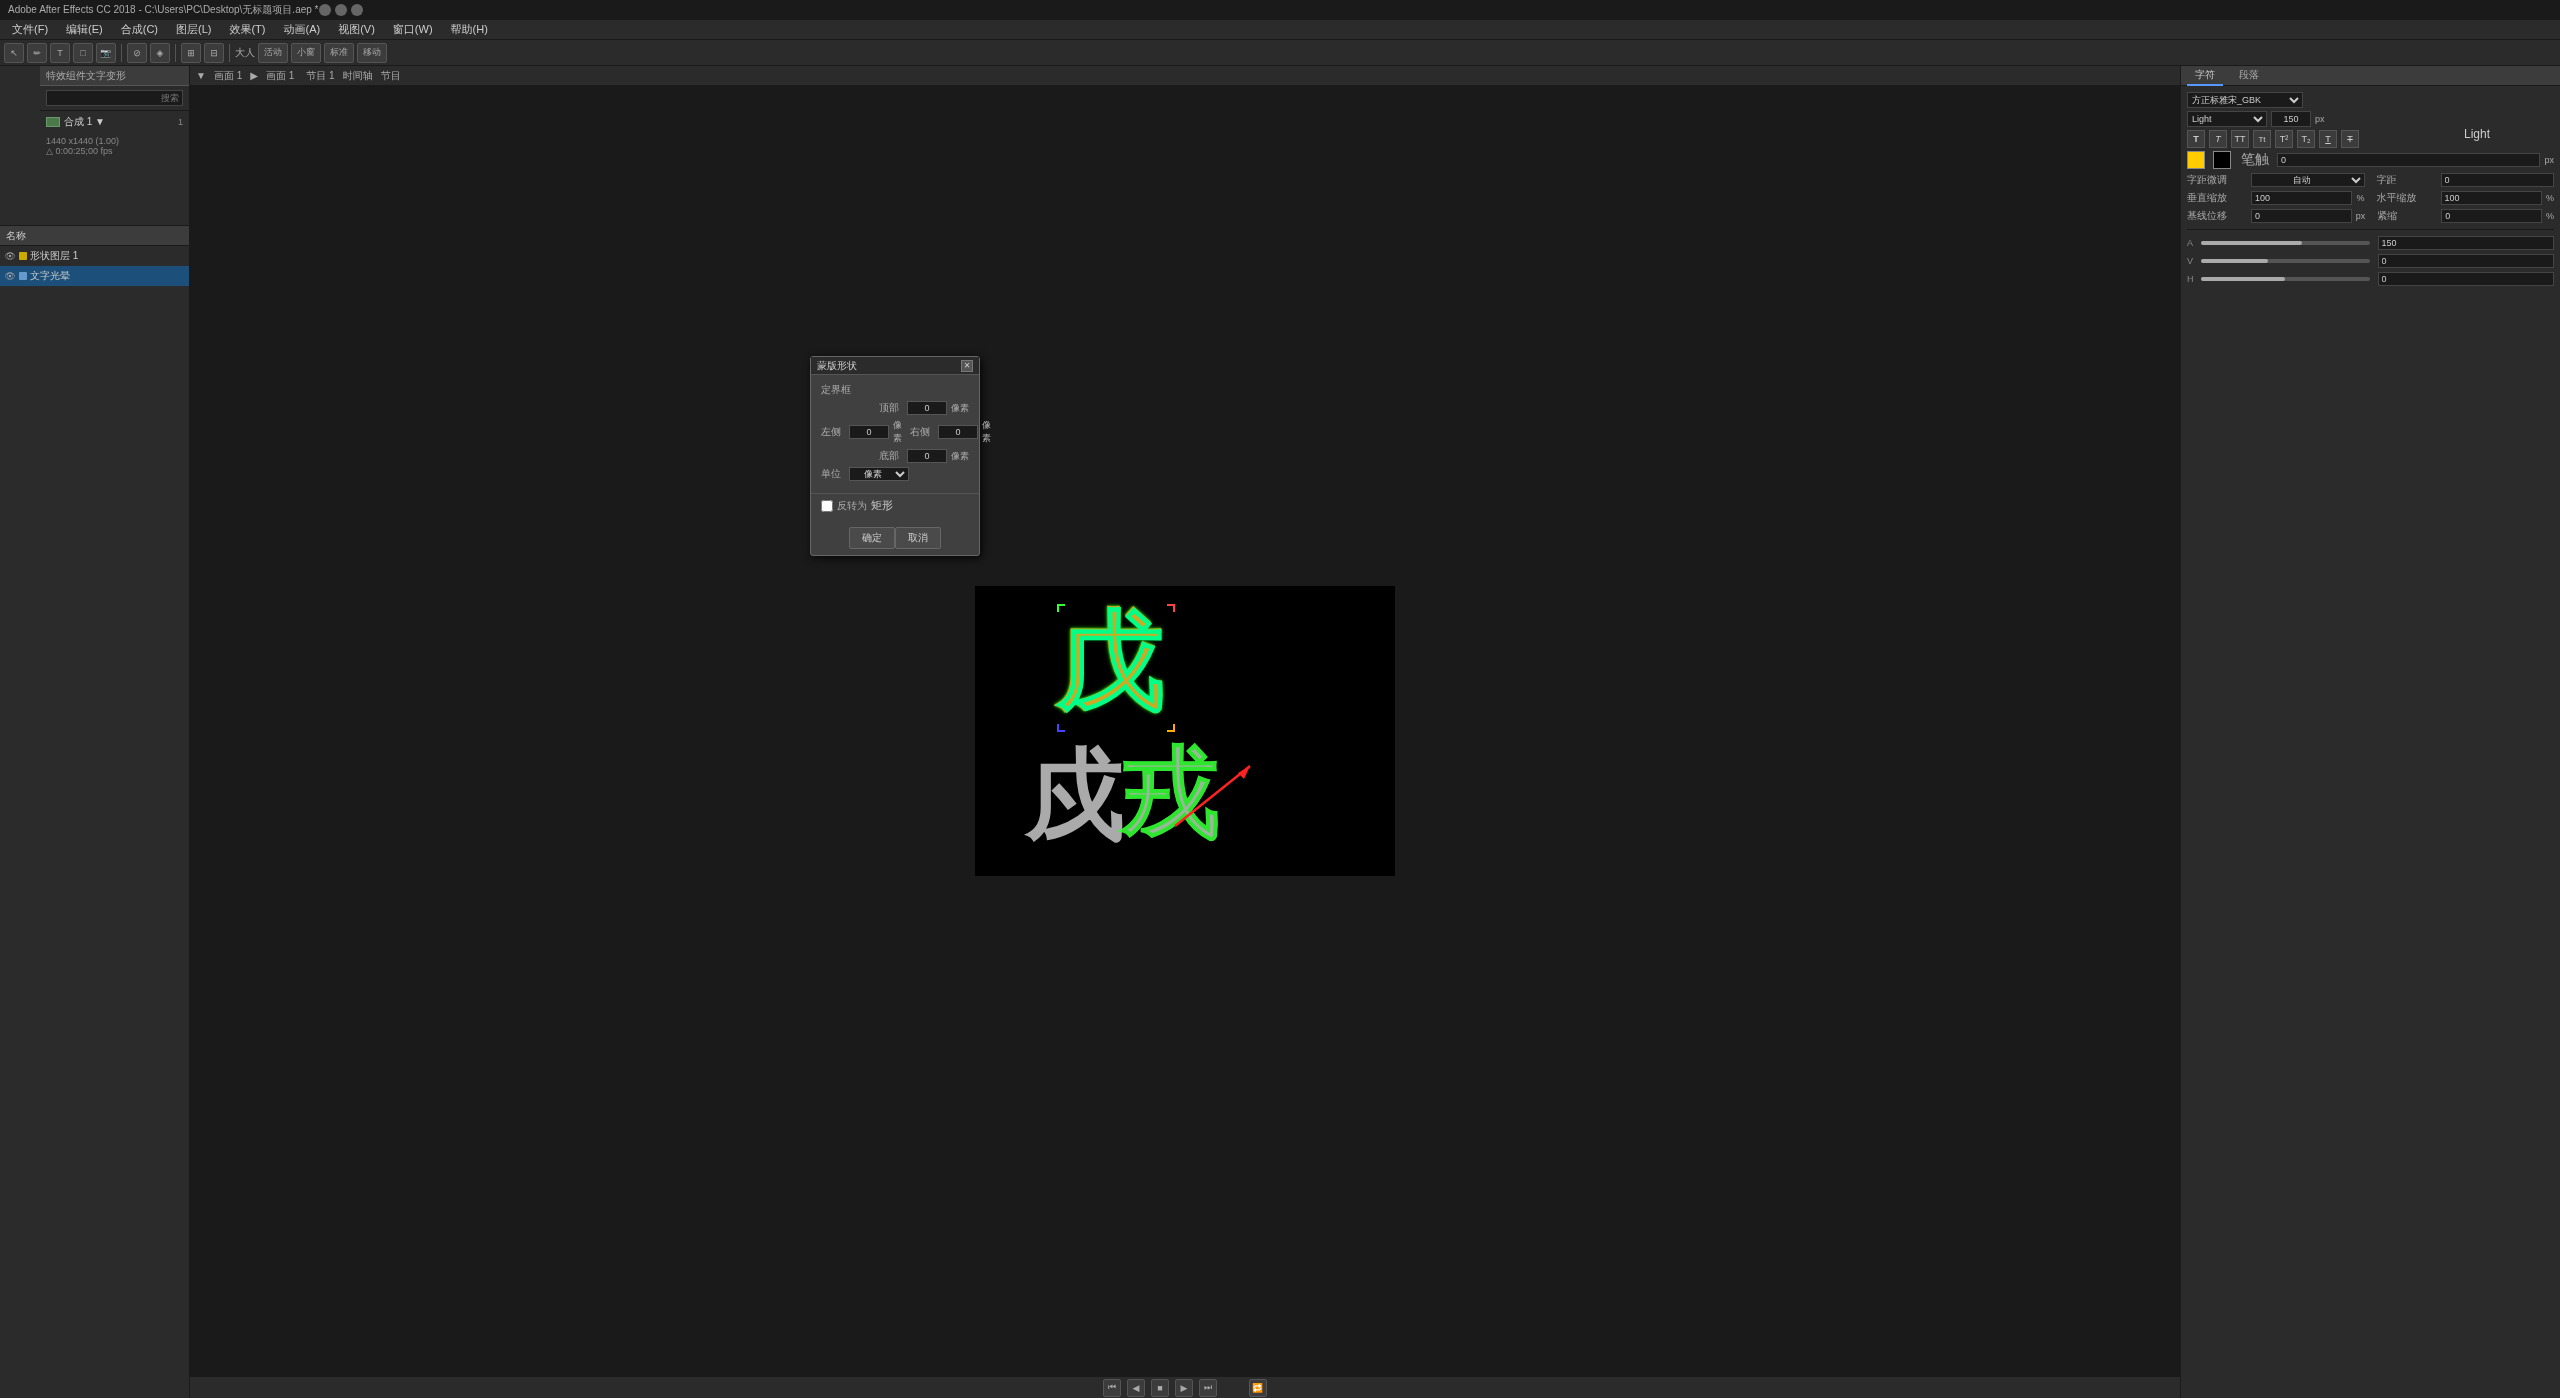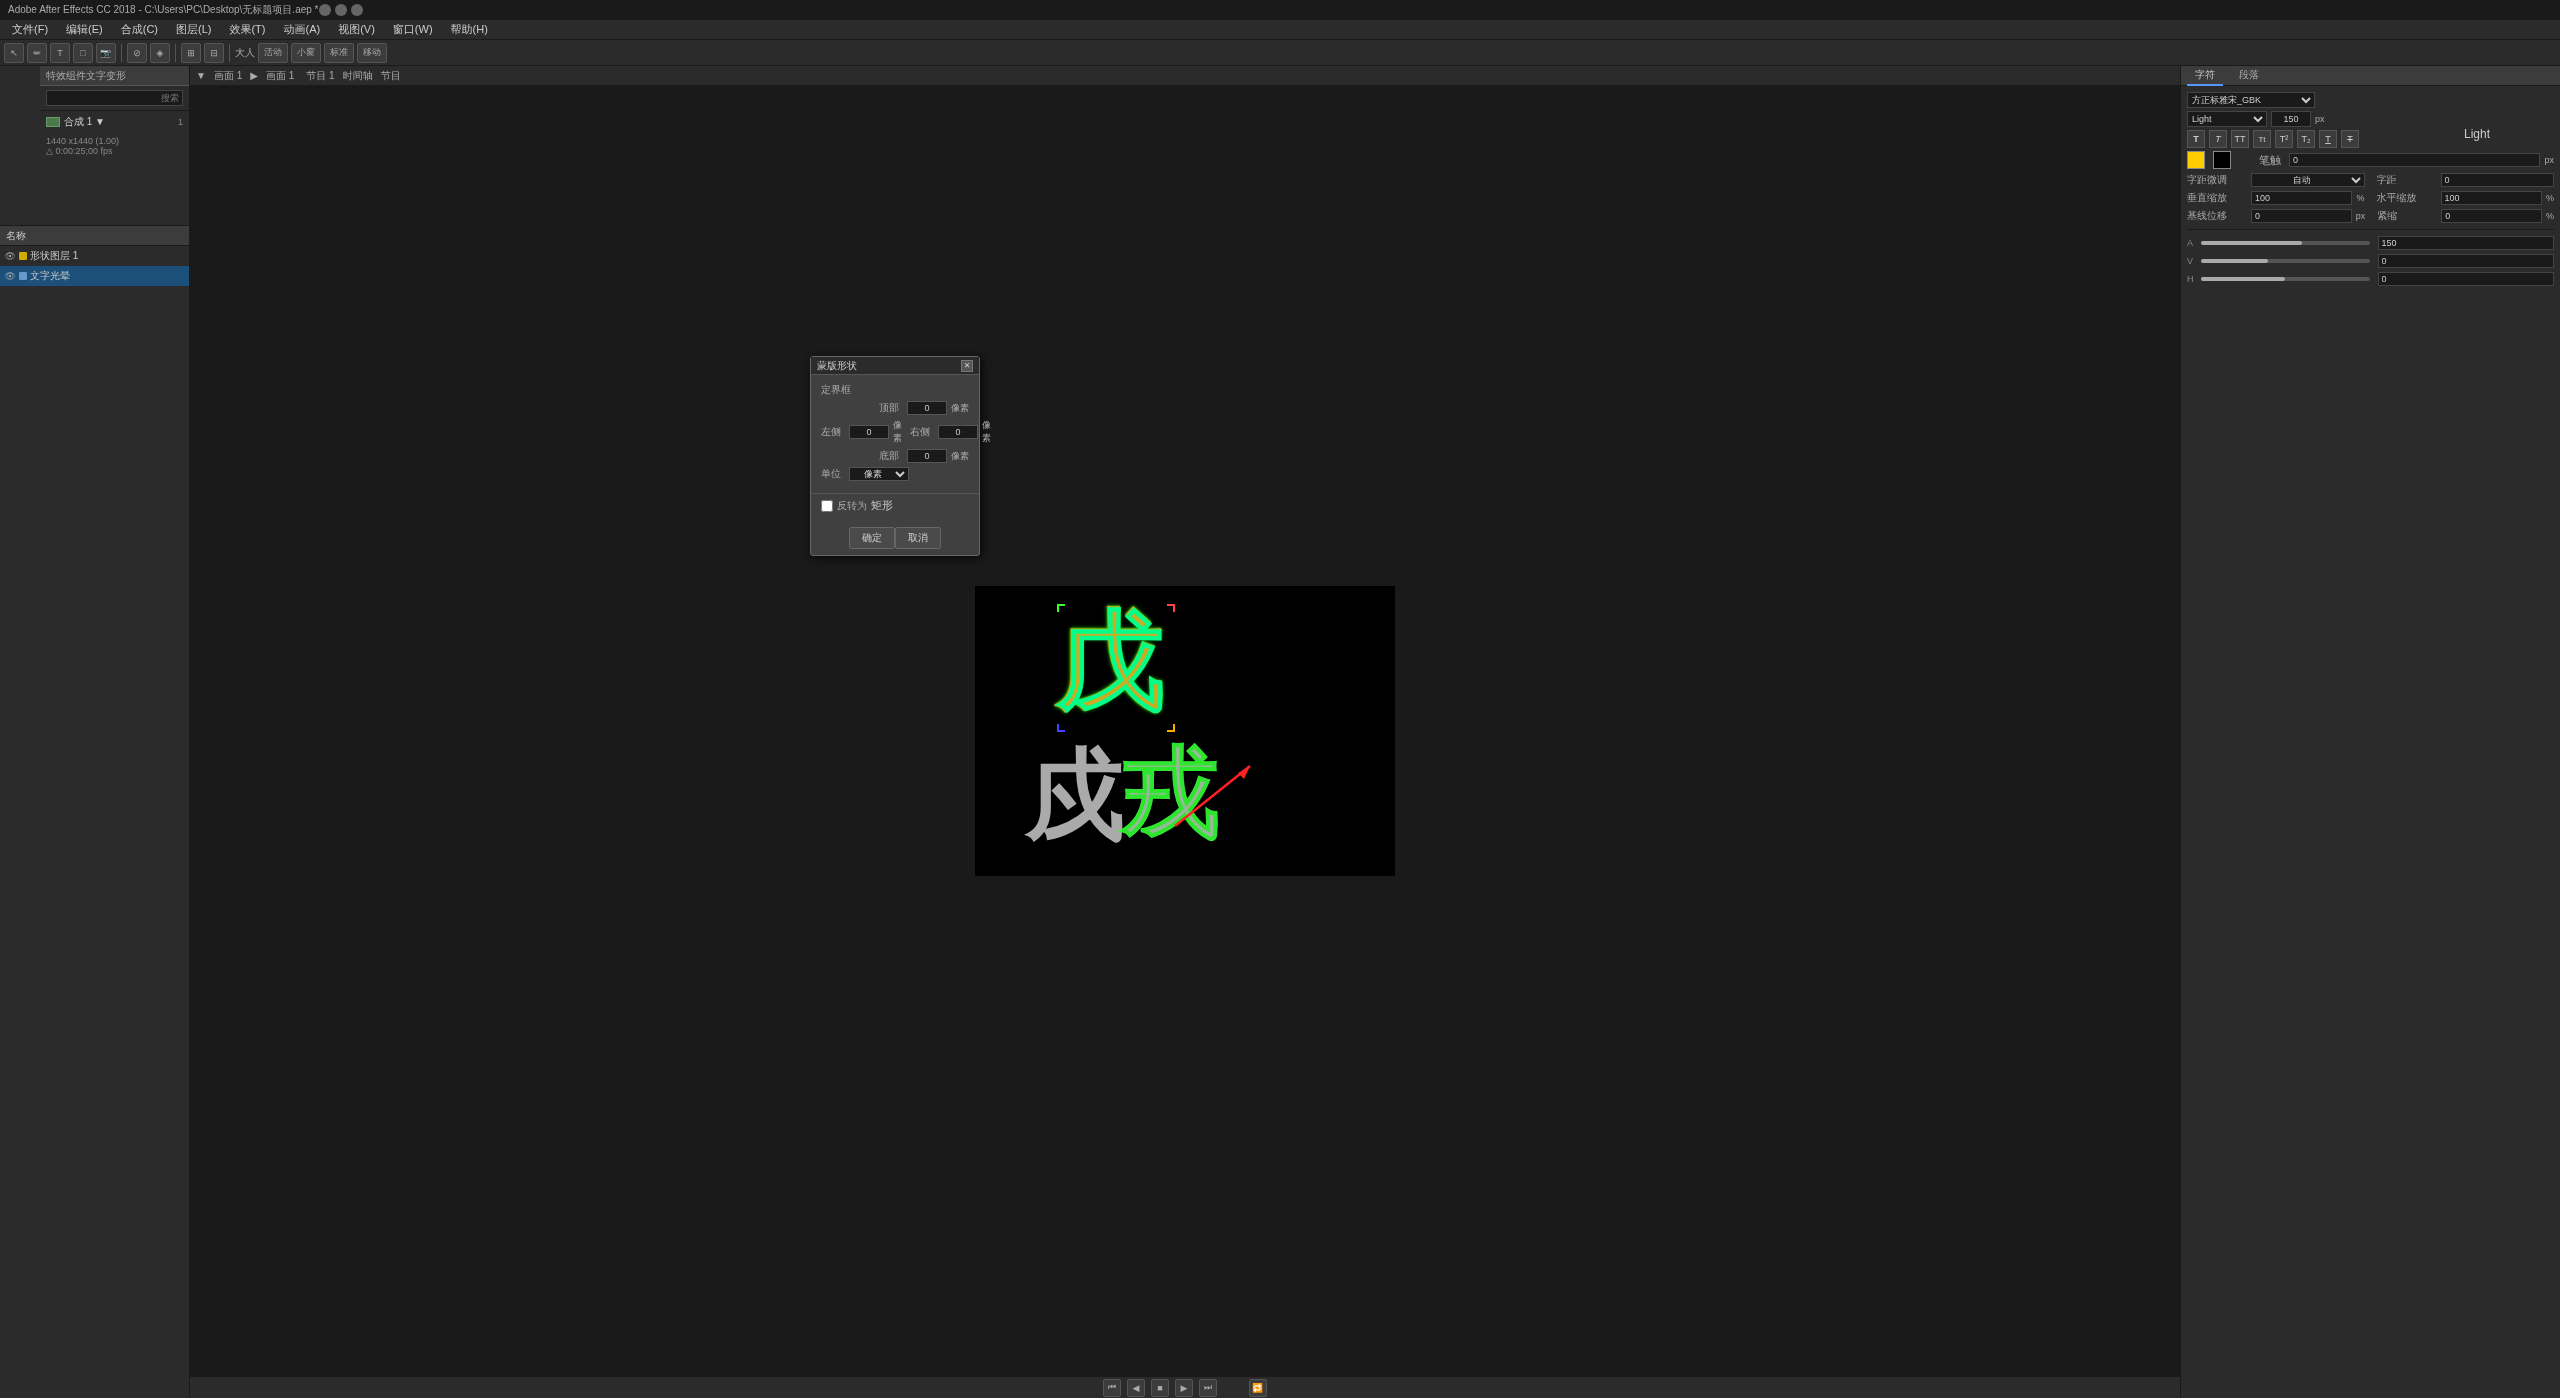--- a/index.html
+++ b/index.html
@@ -384,21 +384,21 @@
       font-size: 9px; color: #ccc;
     }
 
     .right-font-row {
       display: flex;
       align-items: center;
       gap: 4px;
       margin-bottom: 3px;
     }
     .font-select {
-      width: 128px; height: 16px;
+      width: 116px; height: 16px;
       background: #1a1a1a; border: 1px solid #444;
       color: #ccc; font-size: 9px;
     }
     .font-size-input {
       width: 40px; height: 16px;
       background: #1a1a1a; border: 1px solid #444;
       color: #ccc; font-size: 9px; text-align: center;
     }
 
     
@@ -628,21 +628,21 @@
         <div class="tool-icon-btn" style="font-size:8px;">Tt</div>
         <div class="tool-icon-btn">T²</div>
         <div class="tool-icon-btn">T₂</div>
         <div class="tool-icon-btn" style="text-decoration:underline;">T</div>
         <div class="tool-icon-btn" style="text-decoration:line-through;">T</div>
       </div>
 
       <div class="right-row">
         <div style="width:18px;height:18px;background:#ffcc00;border:1px solid #888;cursor:pointer;"></div>
         <div style="width:18px;height:18px;background:#000;border:1px solid #888;cursor:pointer;margin-left:4px;"></div>
-        <span style="font-size:11px;color:#aaa;margin-left:24px;">笔触</span>
+        <span style="font-size:14px;color:#aaa;margin-left:6px;">笔触</span>
         <input class="right-value" value="0" style="width: 30px; margin-left: 4px;">
         <span style="font-size:9px;color:#aaa;">px</span>
       </div>
 
       <div class="right-row">
         <span class="right-label">字距微调</span>
         <select class="right-value" style="width:50px;text-align:center;">
           <option>自动</option>
         </select>
         <span class="right-label" style="margin-left:8px;">字距</span>

